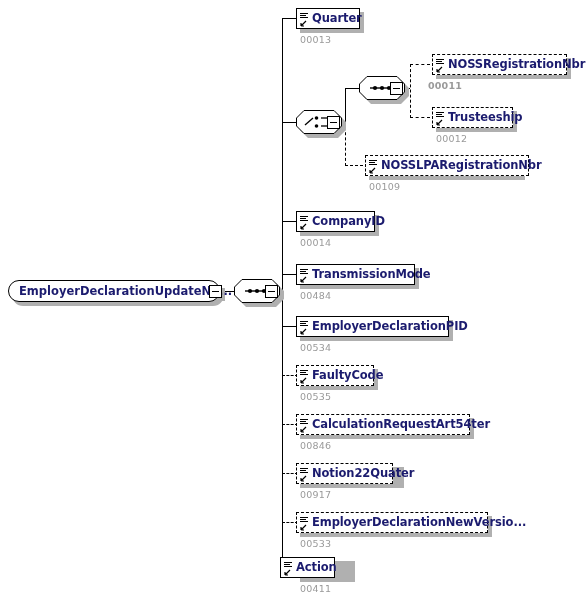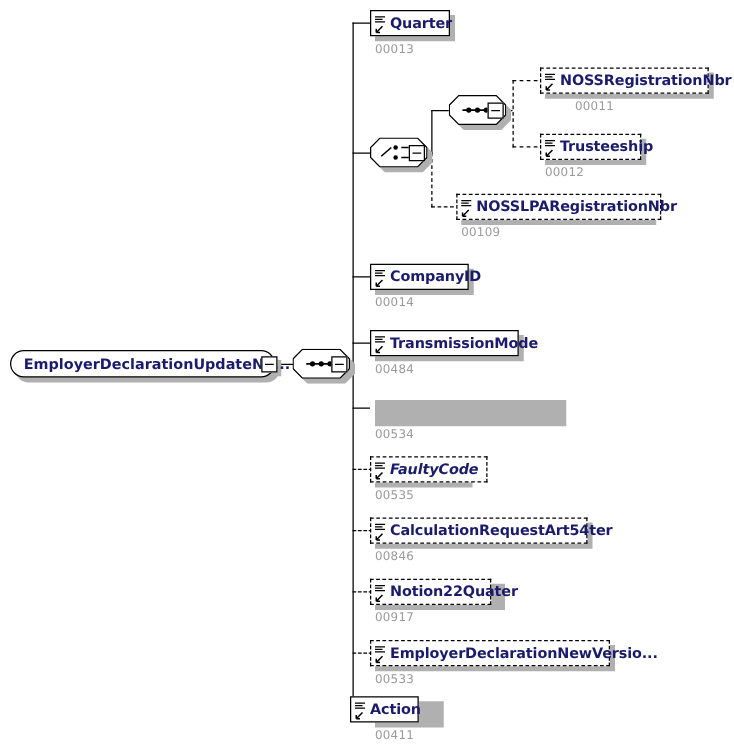--- a/index.html
+++ b/index.html
@@ -226,21 +226,21 @@
         <i class="l2"></i>
         <i class="l3"></i>
       <span class="arw">
           <svg width="7" height="7" viewBox="0 0 7 7">
             <path d="M6 1 L1 6 M1 6 L1 3 M1 6 L4 6" stroke="#000" stroke-width="1.2" fill="none"></path>
           </svg>
         </span>
     </span>
     <span class="nlabel">NOSSRegistrationNbr</span>
   </div>
-  <div class="cap" style="left:460px;top:80px;">00011</div>
+  <div class="cap" style="left:428px;top:80px;font-weight:bold;">00011</div>
 
   <div class="shadow" style="left:436px;top:111px;width:81px;height:21px;"></div>
   <div class="node opt" style="left:432px;top:107px;width:81px;">
     <span class="eicon">
       <i class="l1"></i>
         <i class="l2"></i>
         <i class="l3"></i>
       <span class="arw">
           <svg width="7" height="7" viewBox="0 0 7 7">
             <path d="M6 1 L1 6 M1 6 L1 3 M1 6 L4 6" stroke="#000" stroke-width="1.2" fill="none"></path>
@@ -296,25 +296,38 @@
             <path d="M6 1 L1 6 M1 6 L1 3 M1 6 L4 6" stroke="#000" stroke-width="1.2" fill="none"></path>
           </svg>
         </span>
     </span>
     <span class="nlabel">TransmissionMode</span>
   </div>
   <div class="cap" style="left:300px;top:290px;">00484</div>
 
   <div class="ln h" style="left:282px;top:326px;width:14px;"></div>
   <div class="shadow" style="left:300px;top:320px;width:153px;height:21px;"></div>
+  <div class="node" style="left:296px;top:316px;width:153px;">
+    <span class="eicon">
+      <i class="l1"></i>
+        <i class="l2"></i>
+        <i class="l3"></i>
+      <span class="arw">
+          <svg width="7" height="7" viewBox="0 0 7 7">
+            <path d="M6 1 L1 6 M1 6 L1 3 M1 6 L4 6" stroke="#000" stroke-width="1.2" fill="none"></path>
+          </svg>
+        </span>
+    </span>
+    <span class="nlabel">EmployerDeclarationPID</span>
+  </div>
   <div class="cap" style="left:300px;top:342px;">00534</div>
 
   <div class="dln h" style="left:282px;top:375px;width:16px;"></div>
   <div class="shadow" style="left:300px;top:369px;width:78px;height:21px;"></div>
-  <div class="node opt" style="left:296px;top:365px;width:94px;font-style:italic;">
+  <div class="node opt" style="left:296px;top:365px;width:78px;">
     <span class="eicon">
       <i class="l1"></i>
         <i class="l2"></i>
         <i class="l3"></i>
       <span class="arw">
           <svg width="7" height="7" viewBox="0 0 7 7">
             <path d="M6 1 L1 6 M1 6 L1 3 M1 6 L4 6" stroke="#000" stroke-width="1.2" fill="none"></path>
           </svg>
         </span>
     </span>

